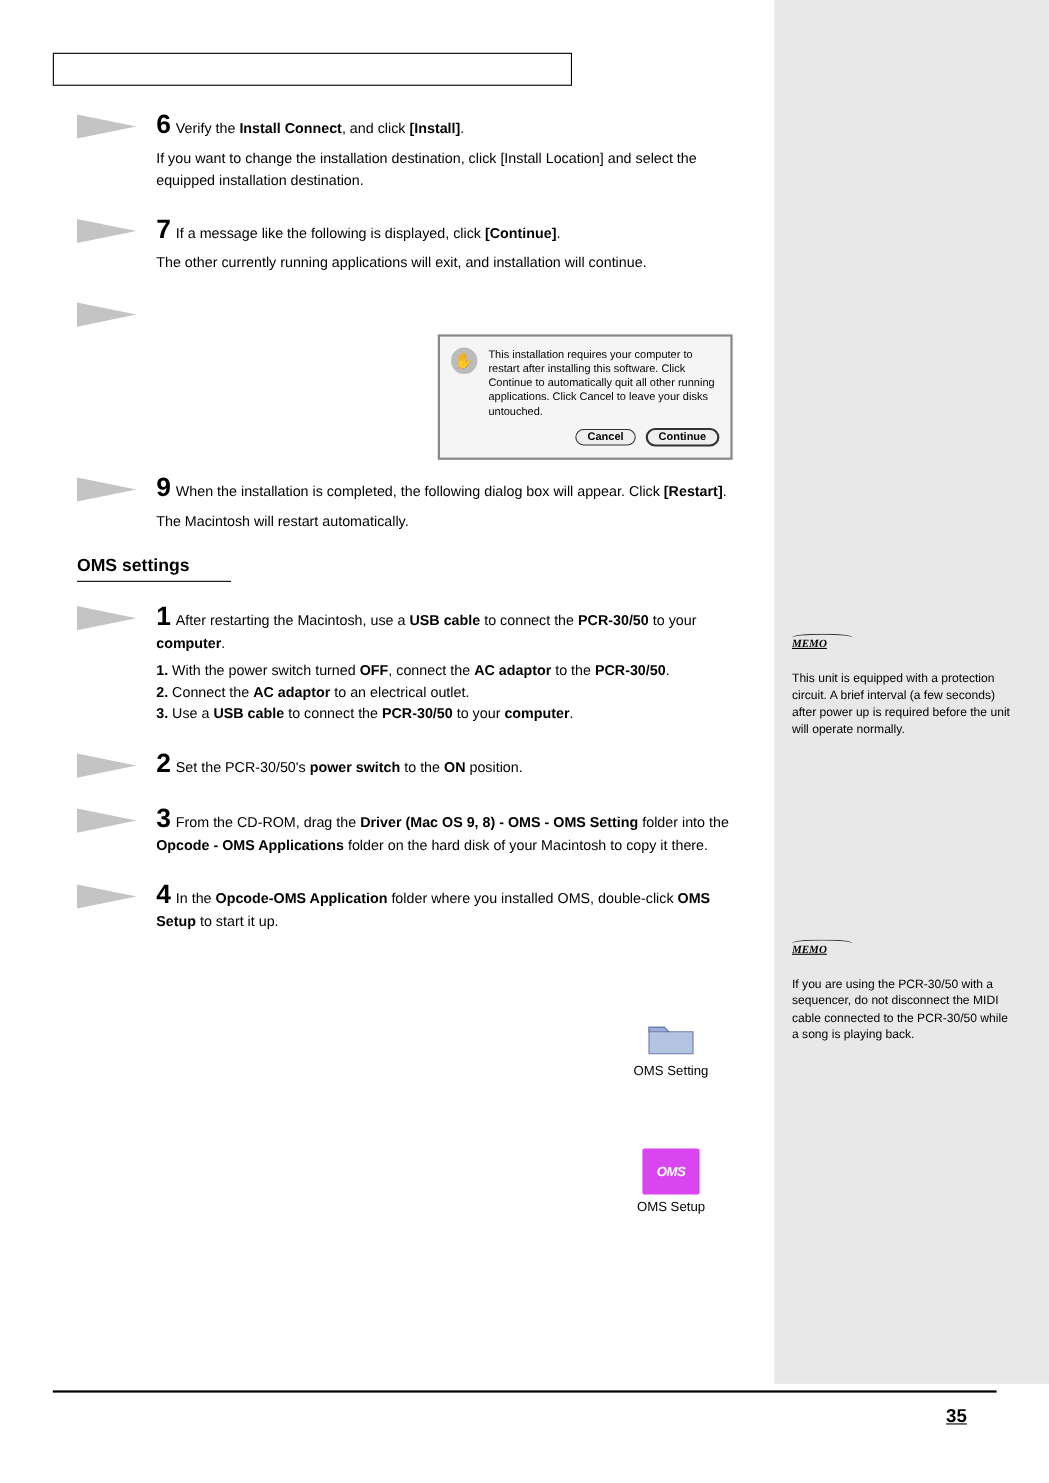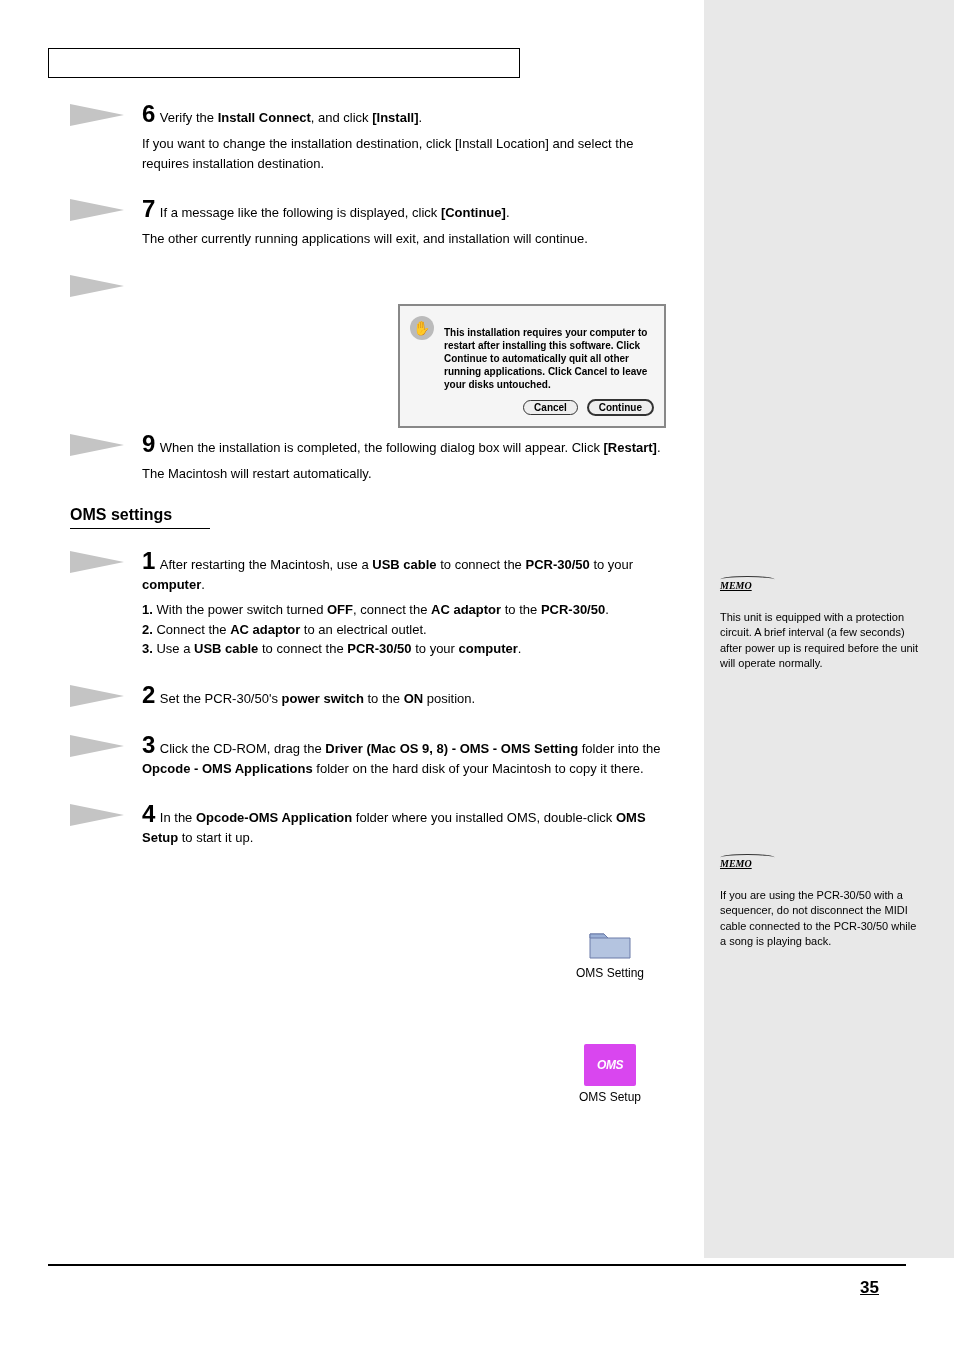--- a/index.html
+++ b/index.html
@@ -85,24 +85,23 @@
       height: 24px;
       border-radius: 50%;
       background: #bbb;
       display: flex;
       align-items: center;
       justify-content: center;
       font-size: 14px;
       flex-shrink: 0;
     }
     .dialog-text {
-      font-weight: bold;
+      font-weight: normal;
       font-size: 10px;
       line-height: 1.3;
-      margin-top: 10px;
     }
     .dialog-buttons {
       text-align: right;
       margin-top: 8px;
     }
     .dialog-btn {
       display: inline-block;
       border: 1px solid #333;
       border-radius: 10px;
       padding: 1px 10px;
@@ -218,21 +217,21 @@
           <polygon points="0,2 54,13 0,24" fill="#c4c4c4"></polygon>
         </svg>
     </span>
     <div class="step-body">
       <div>
         <span class="step-number">6</span>
         <span class="step-text">
           <span>Verify the </span><span class="bold">Install Connect</span><span>, and click </span><span class="bold">[Install]</span><span>.</span>
         </span>
       </div>
-      <div class="step-desc">If you want to change the installation destination, click [Install Location] and select the requires installation destination.</div>
+      <div class="step-desc">If you want to change the installation destination, click [Install Location] and select the equipped installation destination.</div>
     </div>
   </div>
 
   <div class="step">
     <span class="arrow-icon">
       <svg width="54" height="26">
           <polygon points="0,2 54,13 0,24" fill="#c4c4c4"></polygon>
         </svg>
     </span>
     <div class="step-body">
@@ -336,21 +335,21 @@
   <div class="step">
     <span class="arrow-icon">
       <svg width="54" height="26">
           <polygon points="0,2 54,13 0,24" fill="#c4c4c4"></polygon>
         </svg>
     </span>
     <div class="step-body" style="width:400px;">
       <div>
         <span class="step-number">3</span>
         <span class="step-text">
-          <span>Click the CD-ROM, drag the </span><span class="bold">Driver (Mac OS 9, 8) - OMS - OMS Setting</span><span> folder into the </span><span class="bold">Opcode - OMS Applications</span><span> folder on the hard disk of your Macintosh to copy it there.</span>
+          <span>From the CD-ROM, drag the </span><span class="bold">Driver (Mac OS 9, 8) - OMS - OMS Setting</span><span> folder into the </span><span class="bold">Opcode - OMS Applications</span><span> folder on the hard disk of your Macintosh to copy it there.</span>
         </span>
       </div>
     </div>
   </div>
 
   <div class="step">
     <span class="arrow-icon">
       <svg width="54" height="26">
           <polygon points="0,2 54,13 0,24" fill="#c4c4c4"></polygon>
         </svg>

